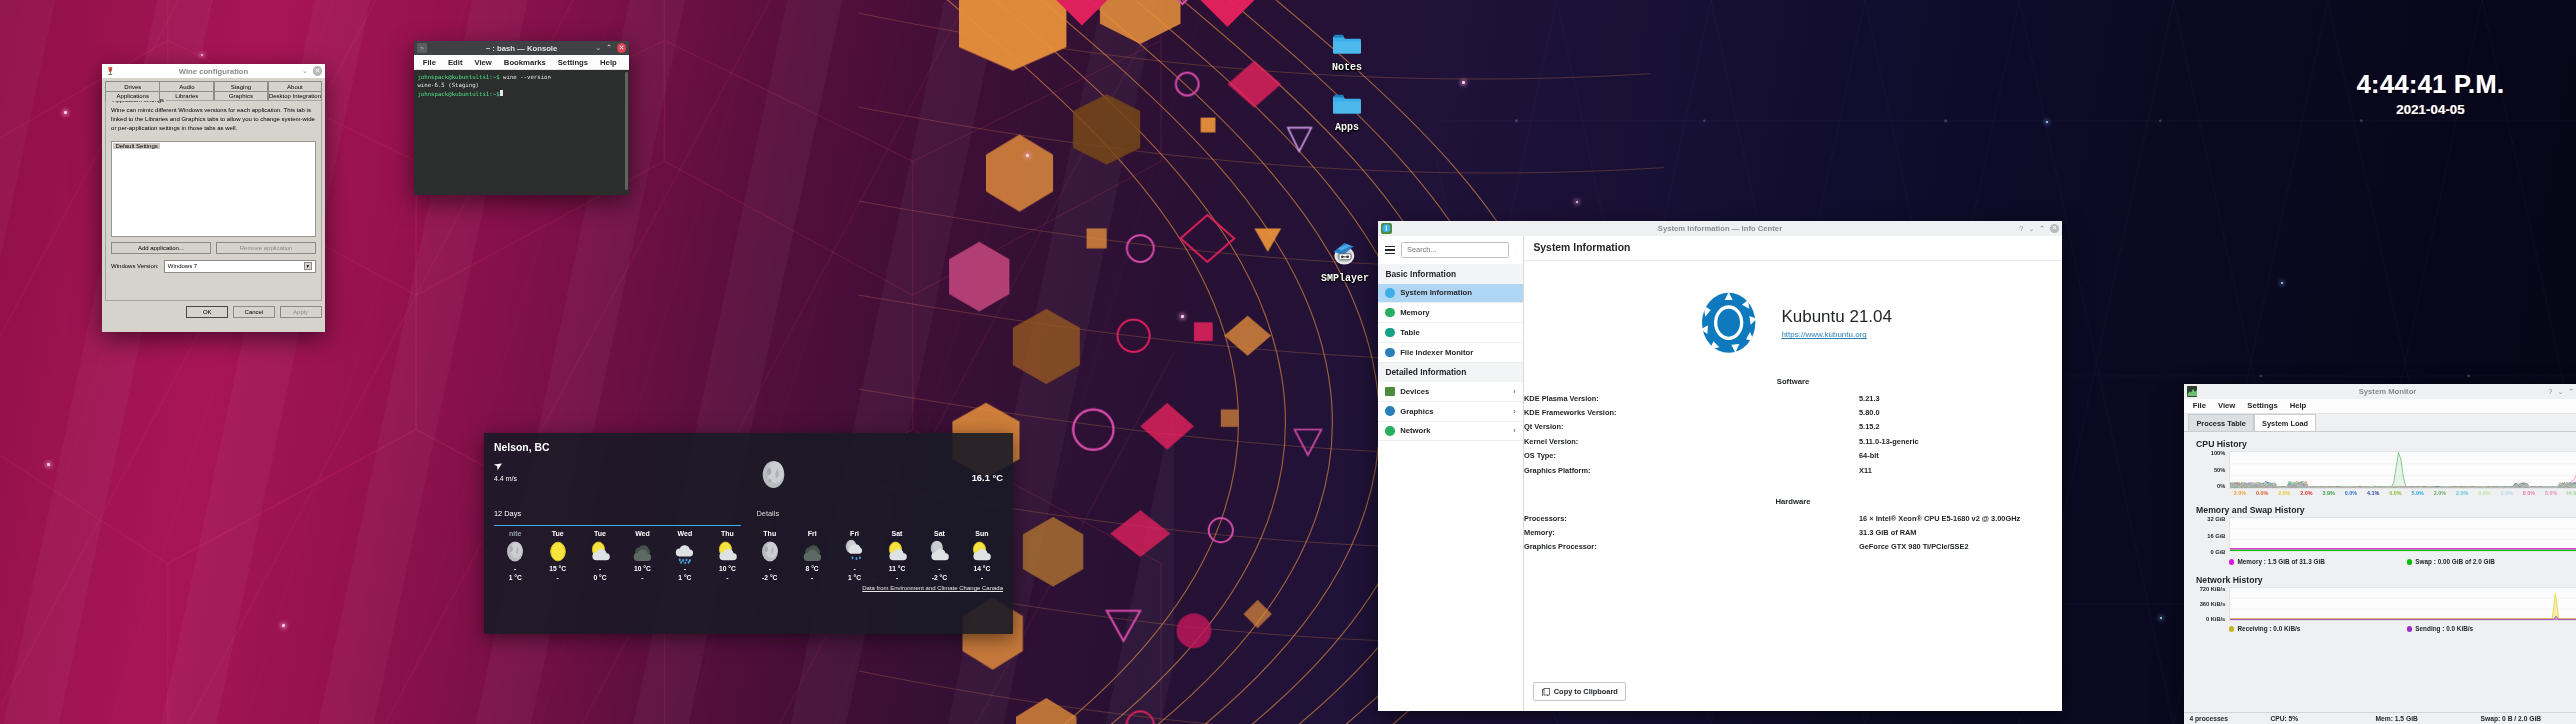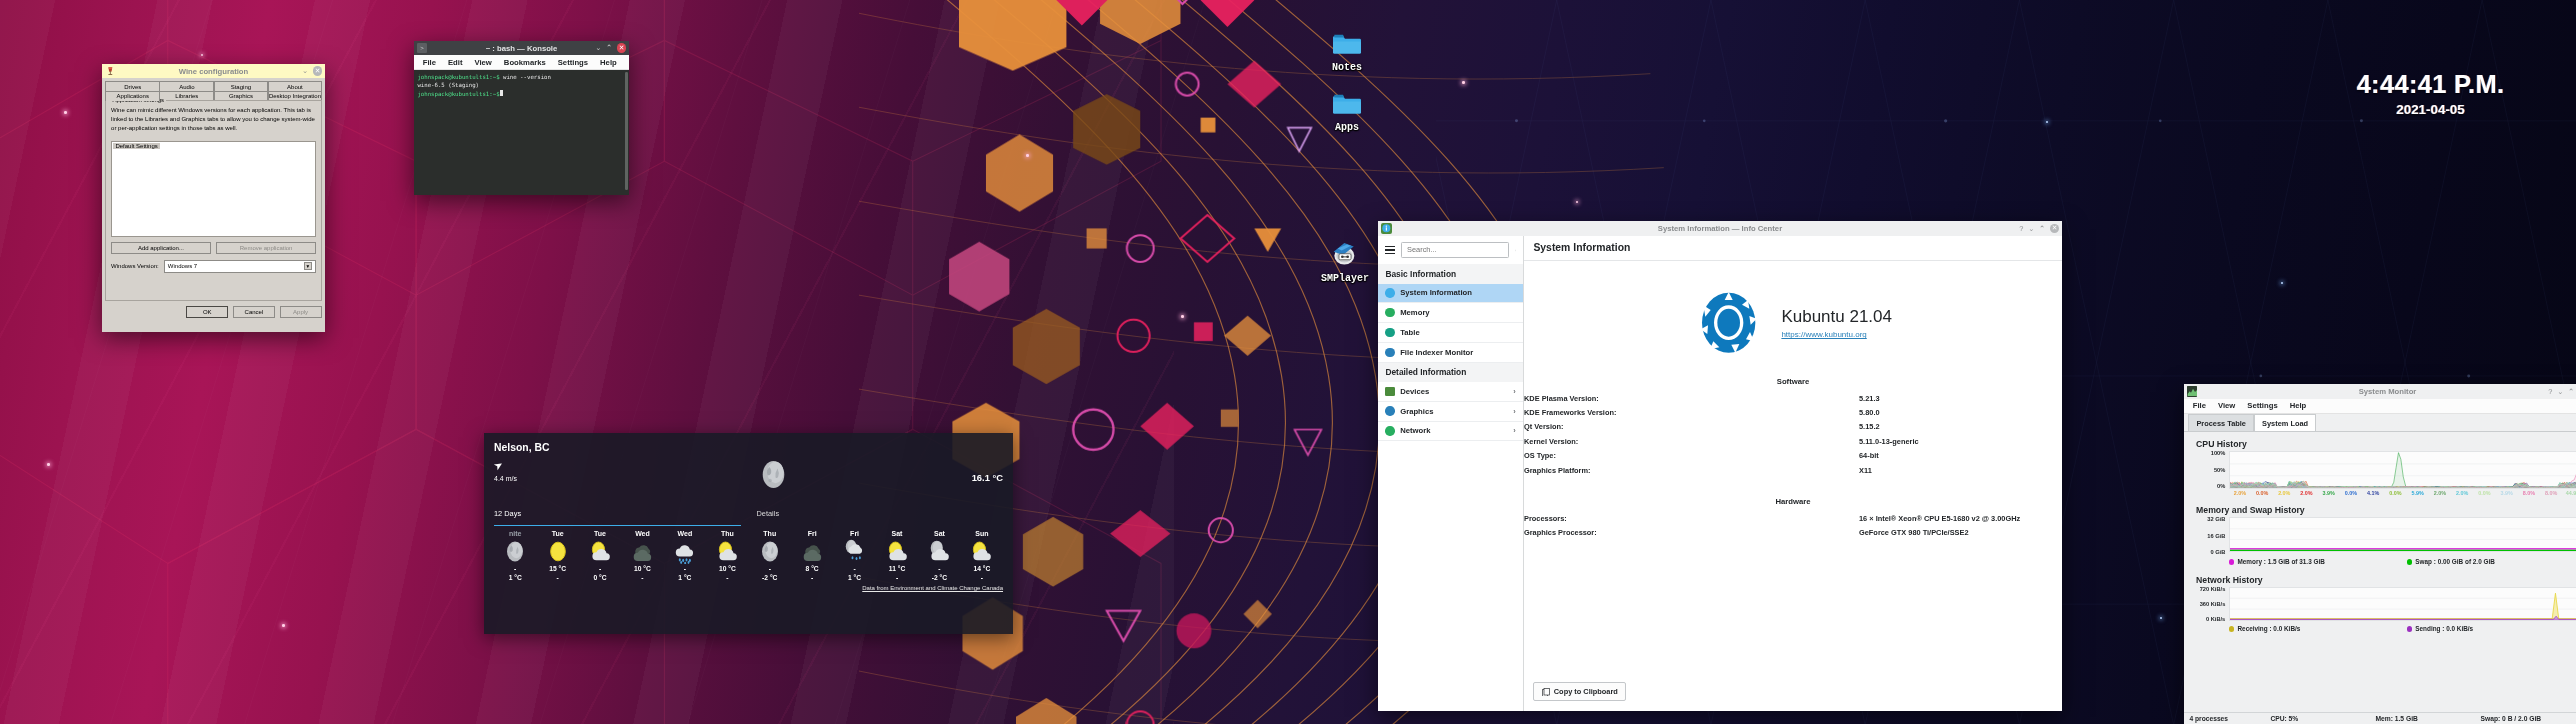--- a/index.html
+++ b/index.html
@@ -99,21 +99,21 @@
   .tb-close.red { background:#da4453; }
   .tb-icon { width: 10.7px; height: 10.7px; z-index:2; }
 
   .menubar { display: flex; background: #fcfcfc; border-bottom: 0.7px solid #e3e3e3; padding: 0 2.7px; }
   .menubar .mi {
     font-size: 7.7px; color: #232629; padding: 2.7px 6px; cursor: pointer; font-weight:600;
   }
 
   
   #wine { left: 86px; top: 64px; width: 223px; height: 268px; }
-  #wine .tbar { background:#fef9c3; }
+  #wine .tbar { background:#ffffff; }
   #wine .wbody { background: #d6d2cc; height: 254px; padding: 3.4px; font-size: 6px; color:#000; }
   .wtabs { position: relative; height: 17.4px; gap: 16px; }
   .wtabrow { display: flex; }
   .wtab {
     flex: 1; text-align: center; font-size: 6px; padding: 1.3px 0;
     background: #d6d2cc; border: 0.7px solid #8d8b87; border-bottom: none;
     margin-right: -0.7px; cursor: pointer; color: #000;
   }
   .wtab.sel { background: #d6d2cc; font-weight: 400; position: relative; z-index: 3; }
   .wgroup {
@@ -841,20 +841,24 @@
           </div>
 
           <div class="ic-sect">
             <div class="st">Hardware</div>
             <div id="hardware-rows">
                 <div class="ic-kv">
                   <div class="k">Processors:</div>
                   <div class="v">16 × Intel® Xeon® CPU E5-1680 v2 @ 3.00GHz</div>
                 </div>
                 <div class="ic-kv">
+                  <div class="k">Memory:</div>
+                  <div class="v">31.3 GiB of RAM</div>
+                </div>
+                <div class="ic-kv">
                   <div class="k">Graphics Processor:</div>
                   <div class="v">GeForce GTX 980 Ti/PCIe/SSE2</div>
                 </div>
               </div>
           </div>
         </div>
         <div class="ic-foot">
           <div class="ic-copy">
             <svg width="8" height="8.7" viewBox="0 0 12 13">
               <rect x="0.5" y="2.5" width="8" height="10" fill="none" stroke="#232629"></rect>

